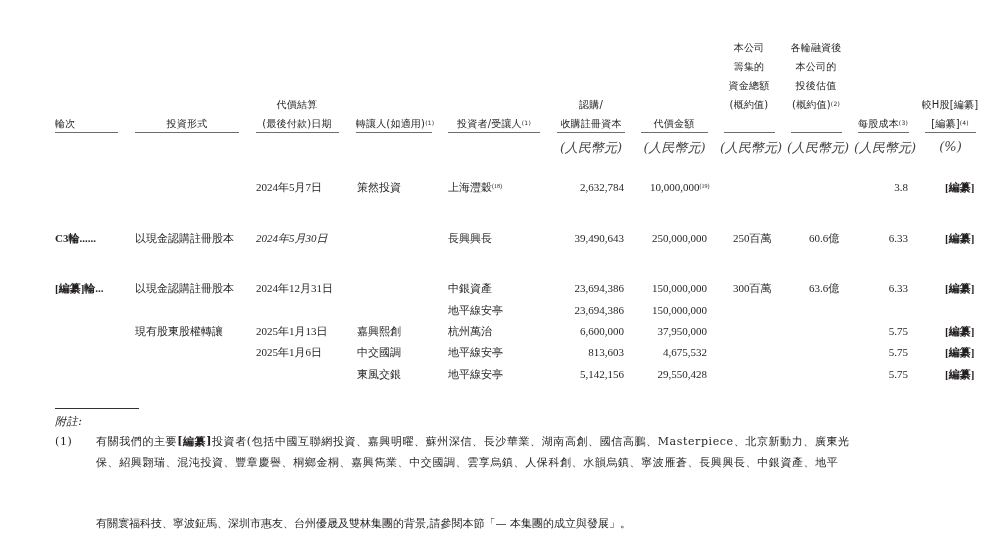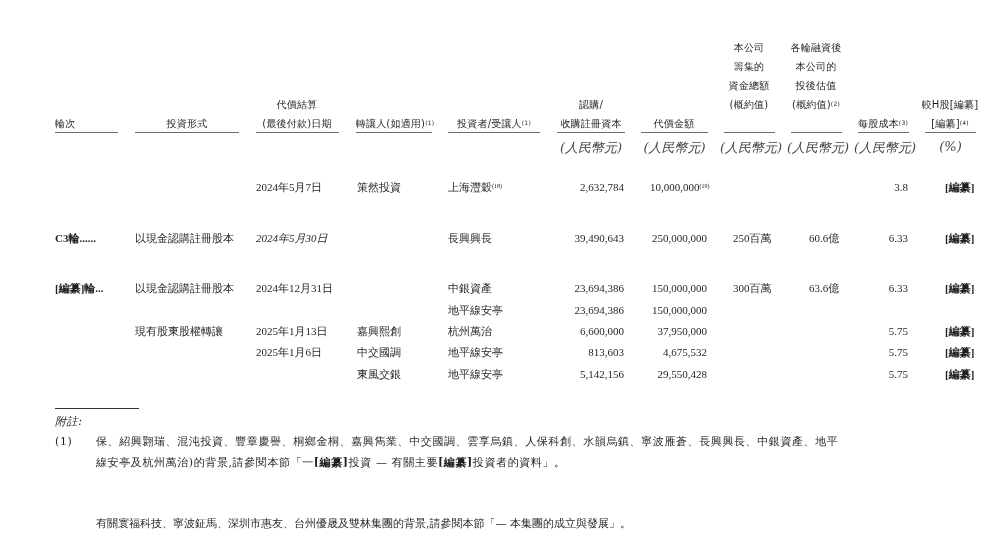--- a/index.html
+++ b/index.html
@@ -183,18 +183,18 @@
     <div class="cell b" style="left:945px; top:367px;">[編纂]</div>
   </div>
 </div>
 
 <div>
   <div class="uline" style="left:55px; width:84px; top:408px; border-top-color:#333;"></div>
   <div class="note" style="left:55px; top:411px; font-style:italic;">附註:</div>
 
   <div class="note" style="left:55px; top:431px;">(1)</div>
   <div class="note" style="left:96px; top:431px; width:900px;">
+    <div style="white-space:nowrap;"><span>有關我們的主要</span><span class="b">[編纂]</span><span>投資者(包括中國互聯網投資、嘉興明曜、蘇州深信、長沙華業、湖南高創、國信高鵬、Masterpiece、北京新動力、廣東光</span></div>
     <div style="white-space:nowrap;">保、紹興翾瑞、混沌投資、豐章慶譽、桐鄉金桐、嘉興雋業、中交國調、雲享烏鎮、人保科創、水韻烏鎮、寧波雁蒼、長興興長、中銀資產、地平</div>
-    <div style="white-space:nowrap;"><span>線安亭及杭州萬治)的背景,請參閱本節「一</span><span class="b">[編纂]</span><span>投資 — 有關主要</span><span class="b">[編纂]</span><span>投資者的資料」。</span></div>
   </div>
 
   <div class="note" style="left:96px; top:513px; white-space:nowrap; letter-spacing:0;">有關寰福科技、寧波鉦馬、深圳市惠友、台州優晟及雙林集團的背景,請參閱本節「— 本集團的成立與發展」。</div>
 </div>
 
 </body></html>

